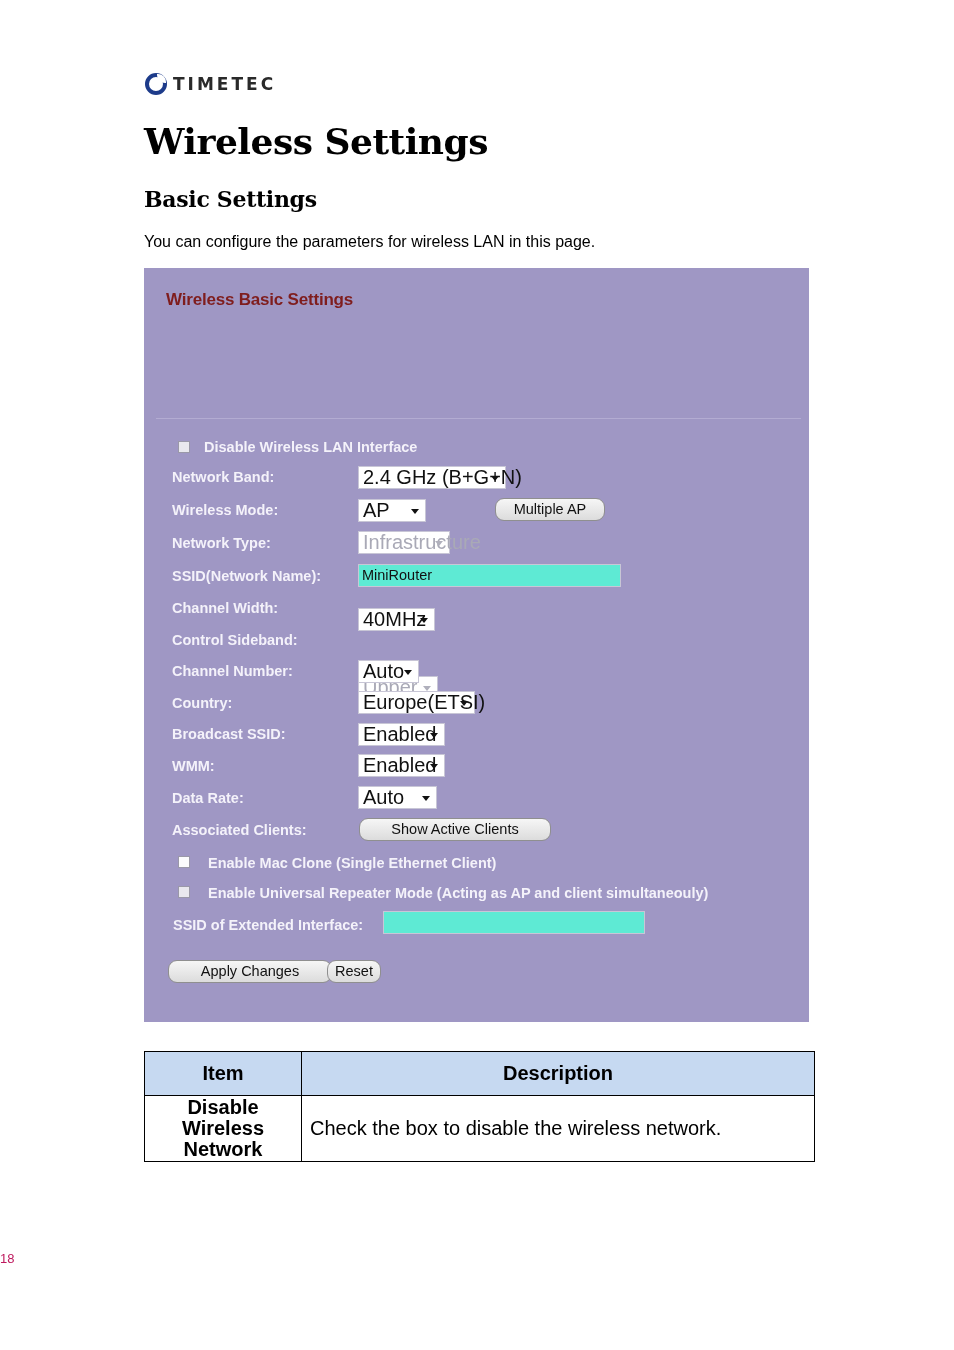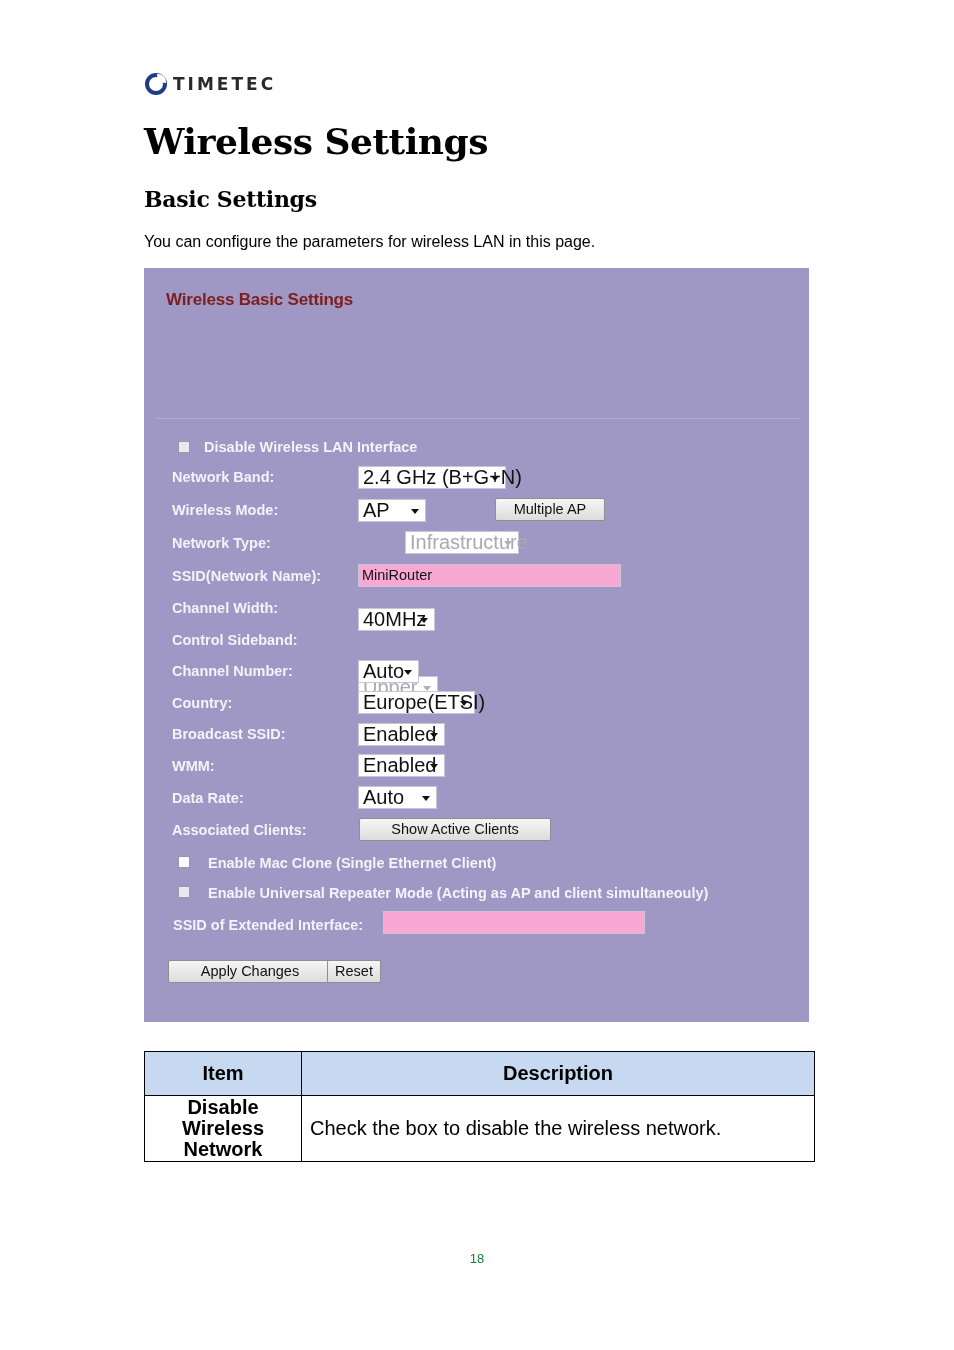--- a/index.html
+++ b/index.html
@@ -24,33 +24,33 @@
 
   .lbl { position:absolute; font-size:14.5px; font-weight:bold; color:#f4f2fa; white-space:nowrap; }
   .chk { position:absolute; width:12px; height:12px; background:#e9e8ee; border:1px solid #9a98a8; box-sizing:border-box; }
   .chk.white { background:#fbfbfd; }
 
   .sel { position:absolute; height:23px; background:#fff; border:1px solid #c8c6d6; box-sizing:border-box; font-size:20px; color:#111; padding-left:4px; line-height:21px; white-space:nowrap; }
   .sel .arrow { position:absolute; right:6px; top:9px; width:0; height:0; border-left:4px solid transparent; border-right:4px solid transparent; border-top:5px solid #111; }
   .sel.disabled { color:#a9a9b6; }
   .sel.disabled .arrow { border-top-color:#b0b0bc; }
 
-  .txt { position:absolute; height:23px; background:#f9a8d4; border:1px solid #c8c6d6; box-sizing:border-box; font-size:14.5px; color:#111; padding-left:3px; line-height:21px; }
+  .txt { position:absolute; height:23px; background:#5eead4; border:1px solid #c8c6d6; box-sizing:border-box; font-size:14.5px; color:#111; padding-left:3px; line-height:21px; }
 
-  .btn { position:absolute; height:23px; background:linear-gradient(#f6f6f6,#dcdcdc); border:1px solid #8f8f8f; border-radius:2px; box-sizing:border-box; font-size:14.5px; color:#111; text-align:center; line-height:21px; white-space:nowrap; }
+  .btn { position:absolute; height:23px; background:linear-gradient(#f6f6f6,#dcdcdc); border:1px solid #8f8f8f; border-radius:9px; box-sizing:border-box; font-size:14.5px; color:#111; text-align:center; line-height:21px; white-space:nowrap; }
 
   
   .tbl { position:absolute; left:144px; top:1051px; width:671px; border-collapse:collapse; font-family:"Liberation Sans", sans-serif; font-size:20px; }
   .tbl td, .tbl th { border:1px solid #000; }
   .tbl th { background:#c6d9f1; height:41px; font-weight:bold; }
   .tbl td { height:54px; }
   .tbl .c1 { width:154px; text-align:center; font-weight:bold; line-height:21px; }
   .tbl .c2 { padding-left:8px; }
 
-  .page-num { left:0; width:954px; top:1251px; text-align:center; font-size:13px; color:#15803d; }
+  .page-num { left:0; width:954px; top:1251px; text-align:left; font-size:13px; color:#be185d; }
 </style>
 </head>
 <body>
 
 <div class="abs logo">
   <div class="logo-ring"></div>
   <span class="logo-text">TIMETEC</span>
 </div>
 
 <div class="abs doc-title">Wireless Settings</div>
@@ -71,21 +71,21 @@
   </div>
 
   <div class="lbl" style="left:28px; top:234px;">Wireless Mode:</div>
   <div class="sel" style="left:214px; top:231px; width:68px;">
     <span>AP</span>
     <span class="arrow"></span>
   </div>
   <div class="btn" style="left:351px; top:230px; width:110px;">Multiple AP</div>
 
   <div class="lbl" style="left:28px; top:267px;">Network Type:</div>
-  <div class="sel disabled" style="left:214px; top:263px; width:114px;margin-left:47px;">
+  <div class="sel disabled" style="left:214px; top:263px; width:92px;">
     <span>Infrastructure</span>
     <span class="arrow"></span>
   </div>
 
   <div class="lbl" style="left:28px; top:300px;">SSID(Network Name):</div>
   <div class="txt" style="left:214px; top:296px; width:263px;">MiniRouter</div>
 
   <div class="lbl" style="left:28px; top:332px;">Channel Width:</div>
   <div class="sel" style="left:214px; top:340px; width:77px;">
     <span>40MHz</span>

